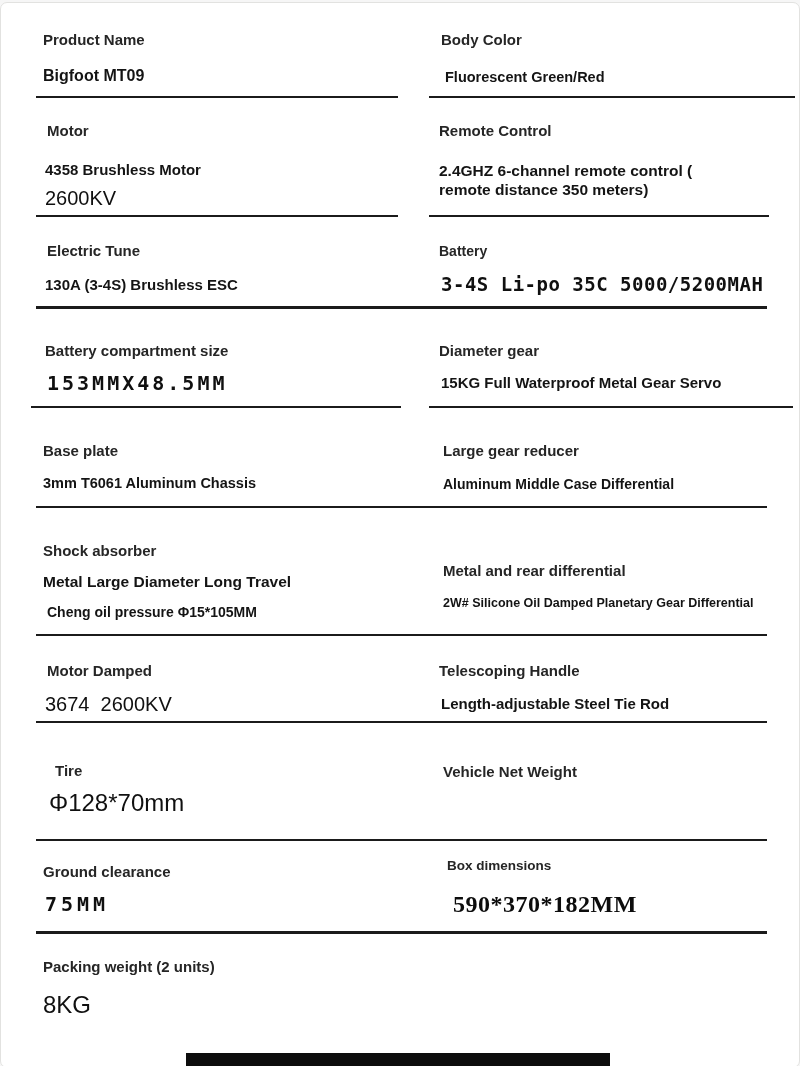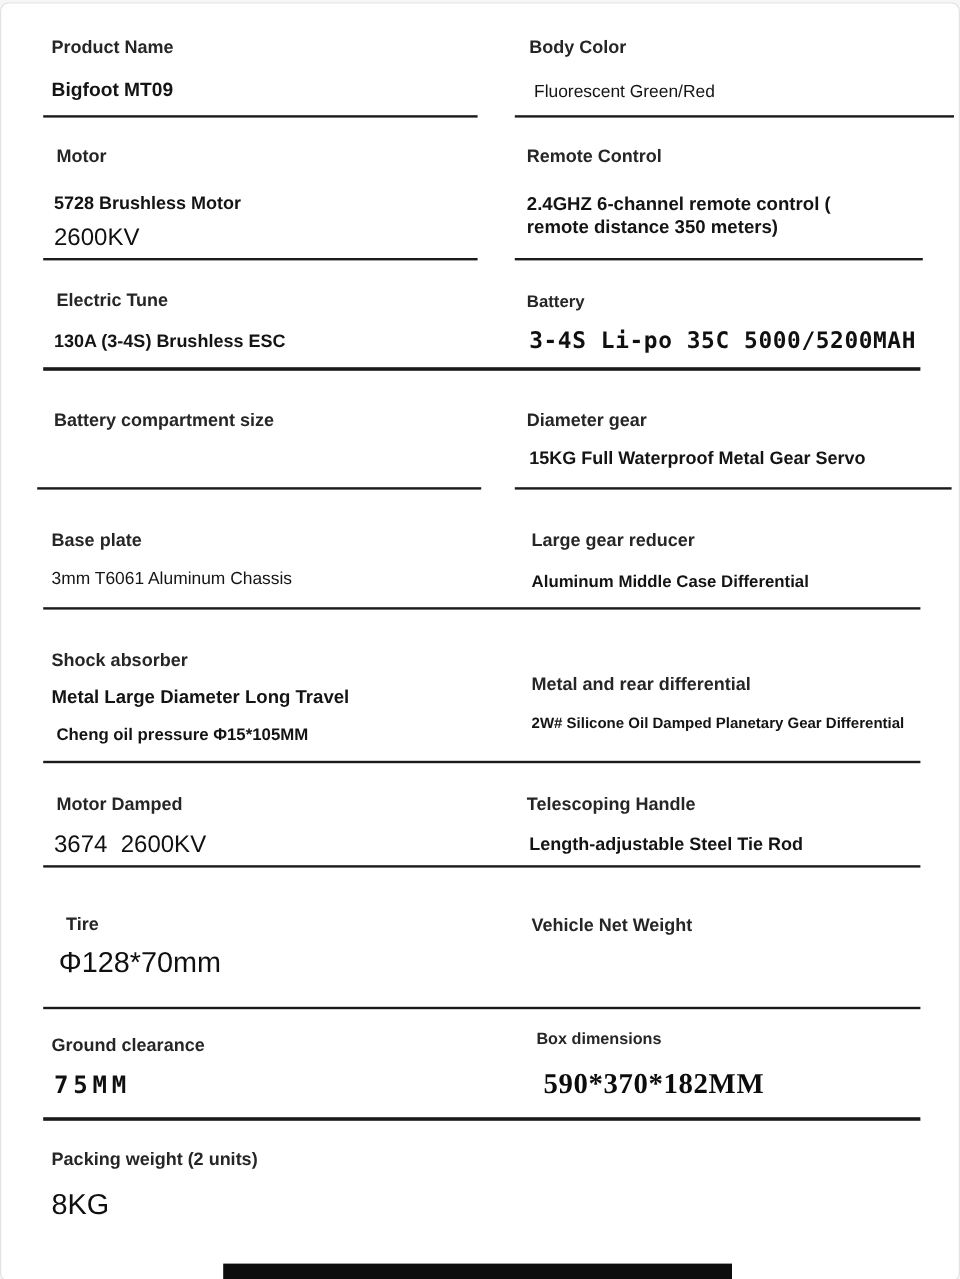--- a/index.html
+++ b/index.html
@@ -13,21 +13,21 @@
     overflow:hidden;
     font-family:"Liberation Sans", sans-serif;
     color:#1c1c1c;
     box-sizing:border-box;
   }
   .txt { position:absolute; white-space:pre-wrap; }
   .label  { font-weight:700; font-size:15px; color:#262626; }
   .label-sm { font-weight:700; font-size:13.5px; color:#262626; }
   .val    { font-weight:700; font-size:15px; color:#141414; }
   .val-16 { font-weight:700; font-size:16px; }
-  .val-145{ font-weight:400; font-size:14.5px; }
+  .val-145{ font-weight:700; font-size:14.5px; }
   .val-14 { font-weight:700; font-size:14px; }
   .val-125{ font-weight:700; font-size:12.5px; }
   .val-lg { font-weight:500; font-size:20px; color:#101010; }
   .val-xl { font-weight:500; font-size:24px; color:#101010; }
   .val-xl2{ font-weight:500; font-size:22px; color:#101010; }
   .mono   { font-family:"DejaVu Sans Mono", monospace; font-weight:600; color:#101010; }
   .mono-19{ font-size:19px; letter-spacing:0.5px; }
   .mono-20{ font-size:20px; letter-spacing:3px; }
   .mono-20b{ font-size:20px; letter-spacing:4px; }
   .serif-xl { font-family:"Liberation Serif", serif; font-weight:700; font-size:24px; color:#0c0c0c; letter-spacing:0.5px; }
@@ -41,35 +41,36 @@
 <div class="page">
 
   <div class="txt label" style="left:42px;  top:28px;">Product Name</div>
   <div class="txt val val-16" style="left:42px; top:64px;">Bigfoot MT09</div>
   <div class="txt label" style="left:440px; top:28px;">Body Color</div>
   <div class="txt val val-145" style="left:444px; top:66px;">Fluorescent Green/Red</div>
   <div class="hr" style="left:35px; top:93px; width:362px; height:2px;"></div>
   <div class="hr" style="left:428px; top:93px; width:366px; height:2px;"></div>
 
   <div class="txt label" style="left:46px; top:119px;">Motor</div>
-  <div class="txt val" style="left:44px; top:158px;">5728 Brushless Motor</div>
+  <div class="txt val" style="left:44px; top:158px;">4358 Brushless Motor</div>
   <div class="txt val-lg" style="left:44px; top:184px;">2600KV</div>
   <div class="txt label" style="left:438px; top:119px;">Remote Control</div>
   <div class="txt val wrap330" style="left:438px; top:158px;">2.4GHZ 6-channel remote control (
 remote distance 350 meters)</div>
   <div class="hr" style="left:35px; top:212px; width:362px; height:2px;"></div>
   <div class="hr" style="left:428px; top:212px; width:340px; height:2px;"></div>
 
   <div class="txt label" style="left:46px; top:239px;">Electric Tune</div>
   <div class="txt val" style="left:44px; top:273px;">130A (3-4S) Brushless ESC</div>
   <div class="txt label val-14" style="left:438px; top:240px;">Battery</div>
   <div class="txt mono mono-19" style="left:440px; top:270px;">3-4S Li-po 35C 5000/5200MAH</div>
   <div class="hr" style="left:35px; top:303px; width:731px; height:3px;"></div>
 
   <div class="txt label" style="left:44px; top:339px;">Battery compartment size</div>
+  <div class="txt mono mono-20" style="left:46px; top:368px;">153MMX48.5MM</div>
   <div class="txt label" style="left:438px; top:339px;">Diameter gear</div>
   <div class="txt val" style="left:440px; top:371px;">15KG Full Waterproof Metal Gear Servo</div>
   <div class="hr" style="left:30px; top:403px; width:370px; height:2px;"></div>
   <div class="hr" style="left:428px; top:403px; width:364px; height:2px;"></div>
 
   <div class="txt label" style="left:42px; top:439px;">Base plate</div>
   <div class="txt val val-145" style="left:42px; top:472px;text-align:right;">3mm T6061 Aluminum Chassis</div>
   <div class="txt label" style="left:442px; top:439px;">Large gear reducer</div>
   <div class="txt val val-14" style="left:442px; top:473px;">Aluminum Middle Case Differential</div>
   <div class="hr" style="left:35px; top:503px; width:731px; height:2px;"></div>

